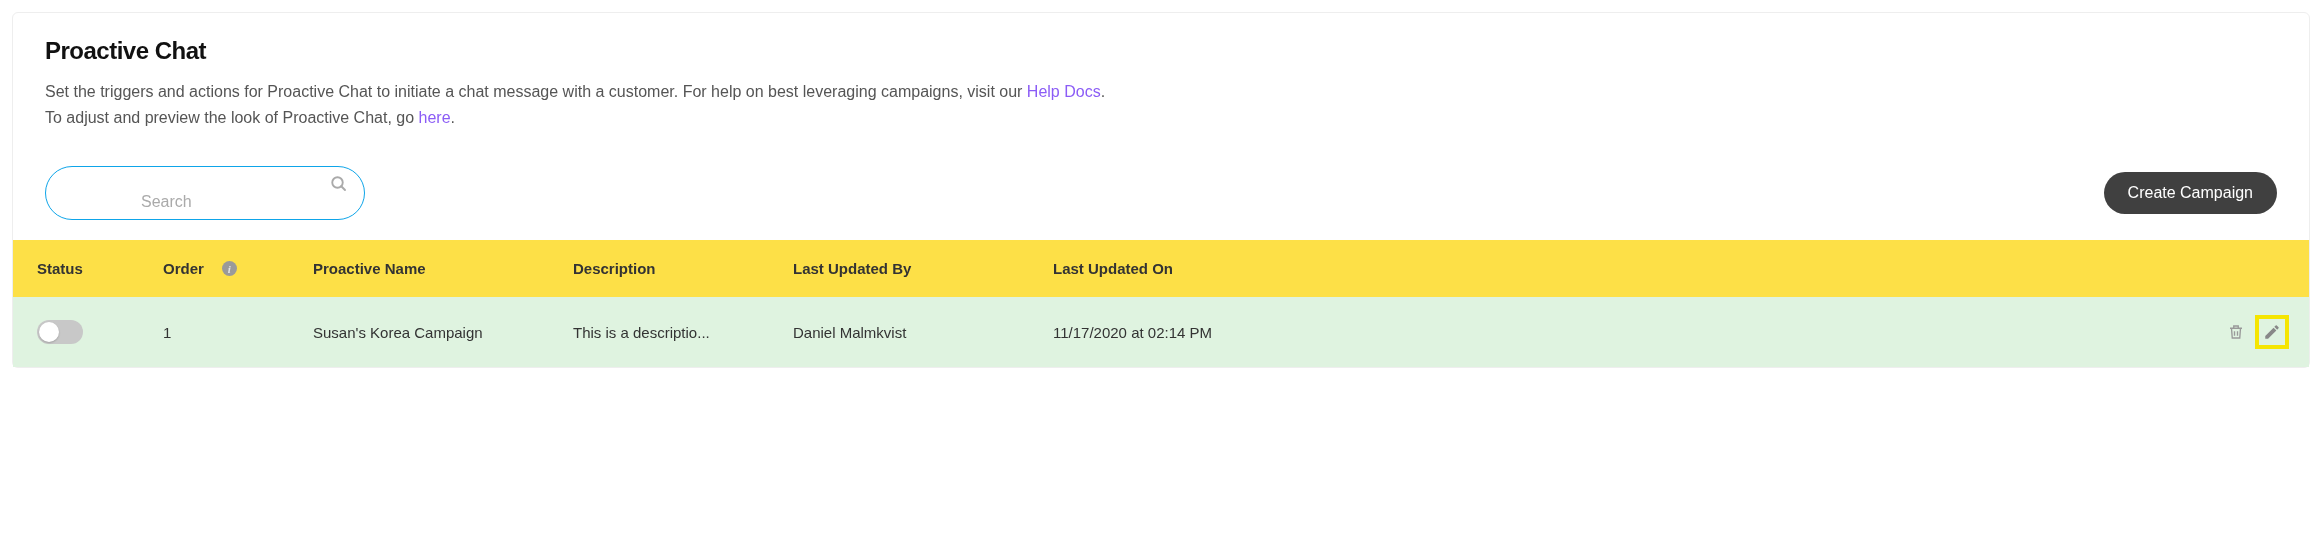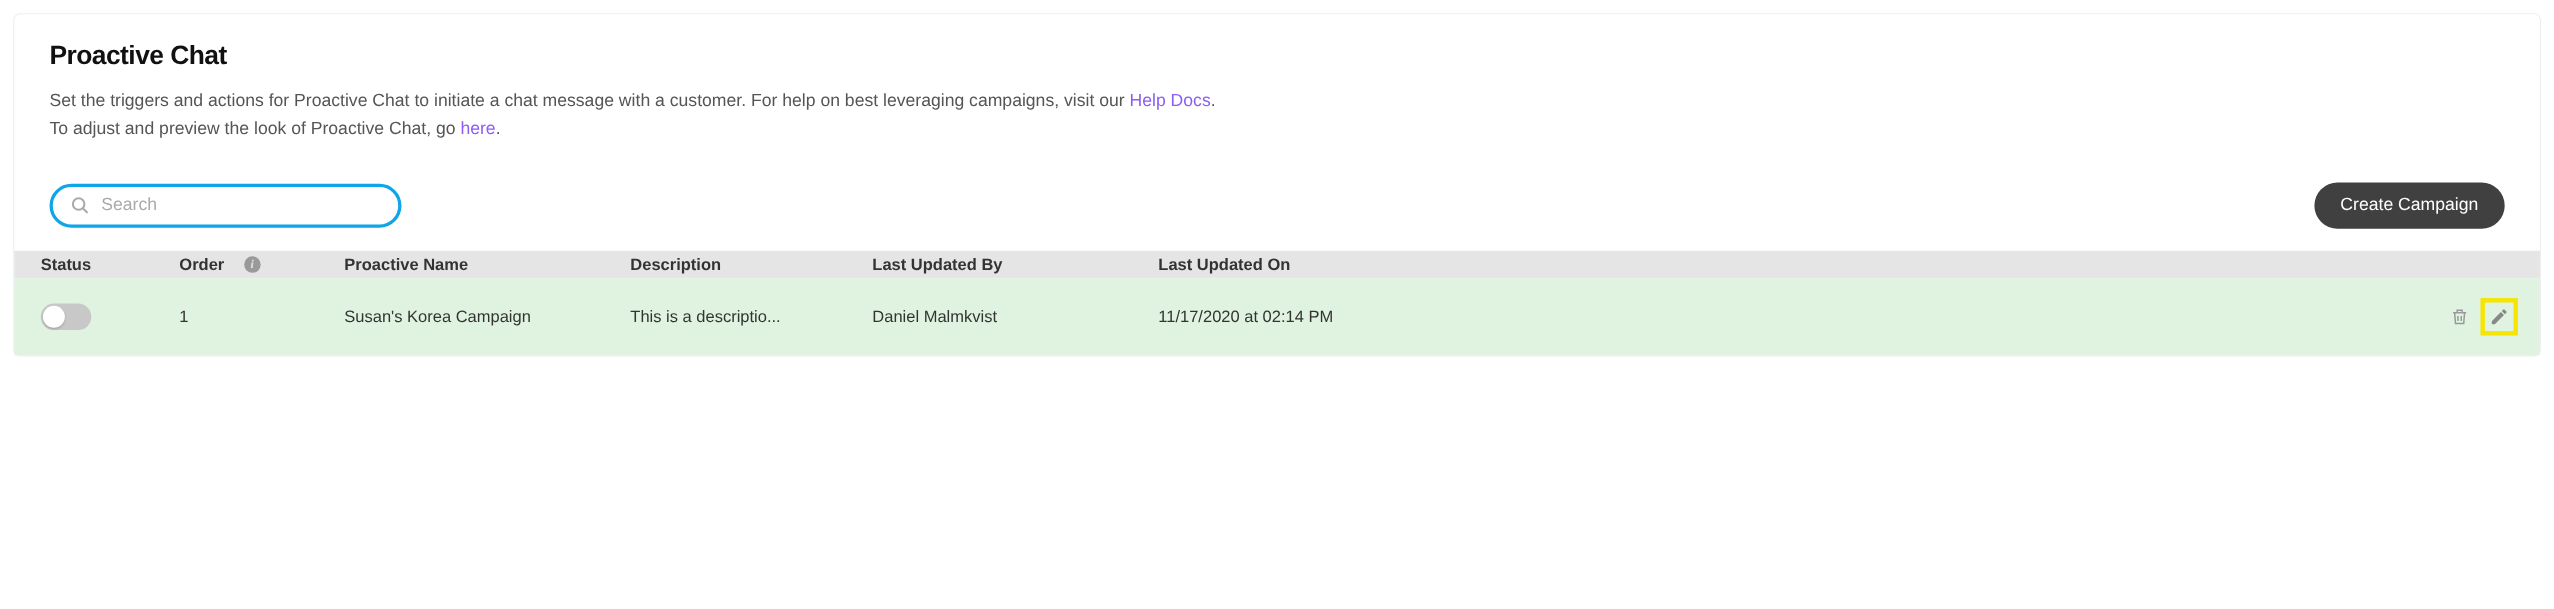--- a/index.html
+++ b/index.html
@@ -37,25 +37,26 @@
     }
     .toolbar {
       display: flex;
       justify-content: space-between;
       align-items: center;
       padding: 20px 32px;
     }
     .search {
       display: flex;
       align-items: flex-end;
-      border: 3px solid #0ea5e9;
+      border: 1px solid #0ea5e9;
       border-radius: 999px;
       padding: 8px 16px;
       width: 320px;
       color: #888;
+      flex-direction: column;
     }
     .search input {
       border: none;
       outline: none;
       font-size: 16px;
       margin-left: 10px;
       flex: 1;
       color: #333;
     }
     .search input::placeholder { color: #aaa; }
@@ -64,22 +65,22 @@
       color: #fff;
       border: none;
       border-radius: 999px;
       padding: 12px 24px;
       font-size: 16px;
       font-weight: 500;
       cursor: pointer;
     }
     .table-header {
       display: flex;
-      background: #e5e5e5;
-      padding: 4px 20px;
+      background: #fde047;
+      padding: 20px 20px;
       font-weight: 700;
       font-size: 15px;
       color: #333;
       align-items: center;
     }
     .col-status { width: 130px; padding-left: 4px; }
     .col-order  { width: 150px; display: flex; align-items: center; gap: 18px; }
     .col-name   { width: 260px; }
     .col-desc   { width: 220px; }
     .col-by     { width: 260px; }

